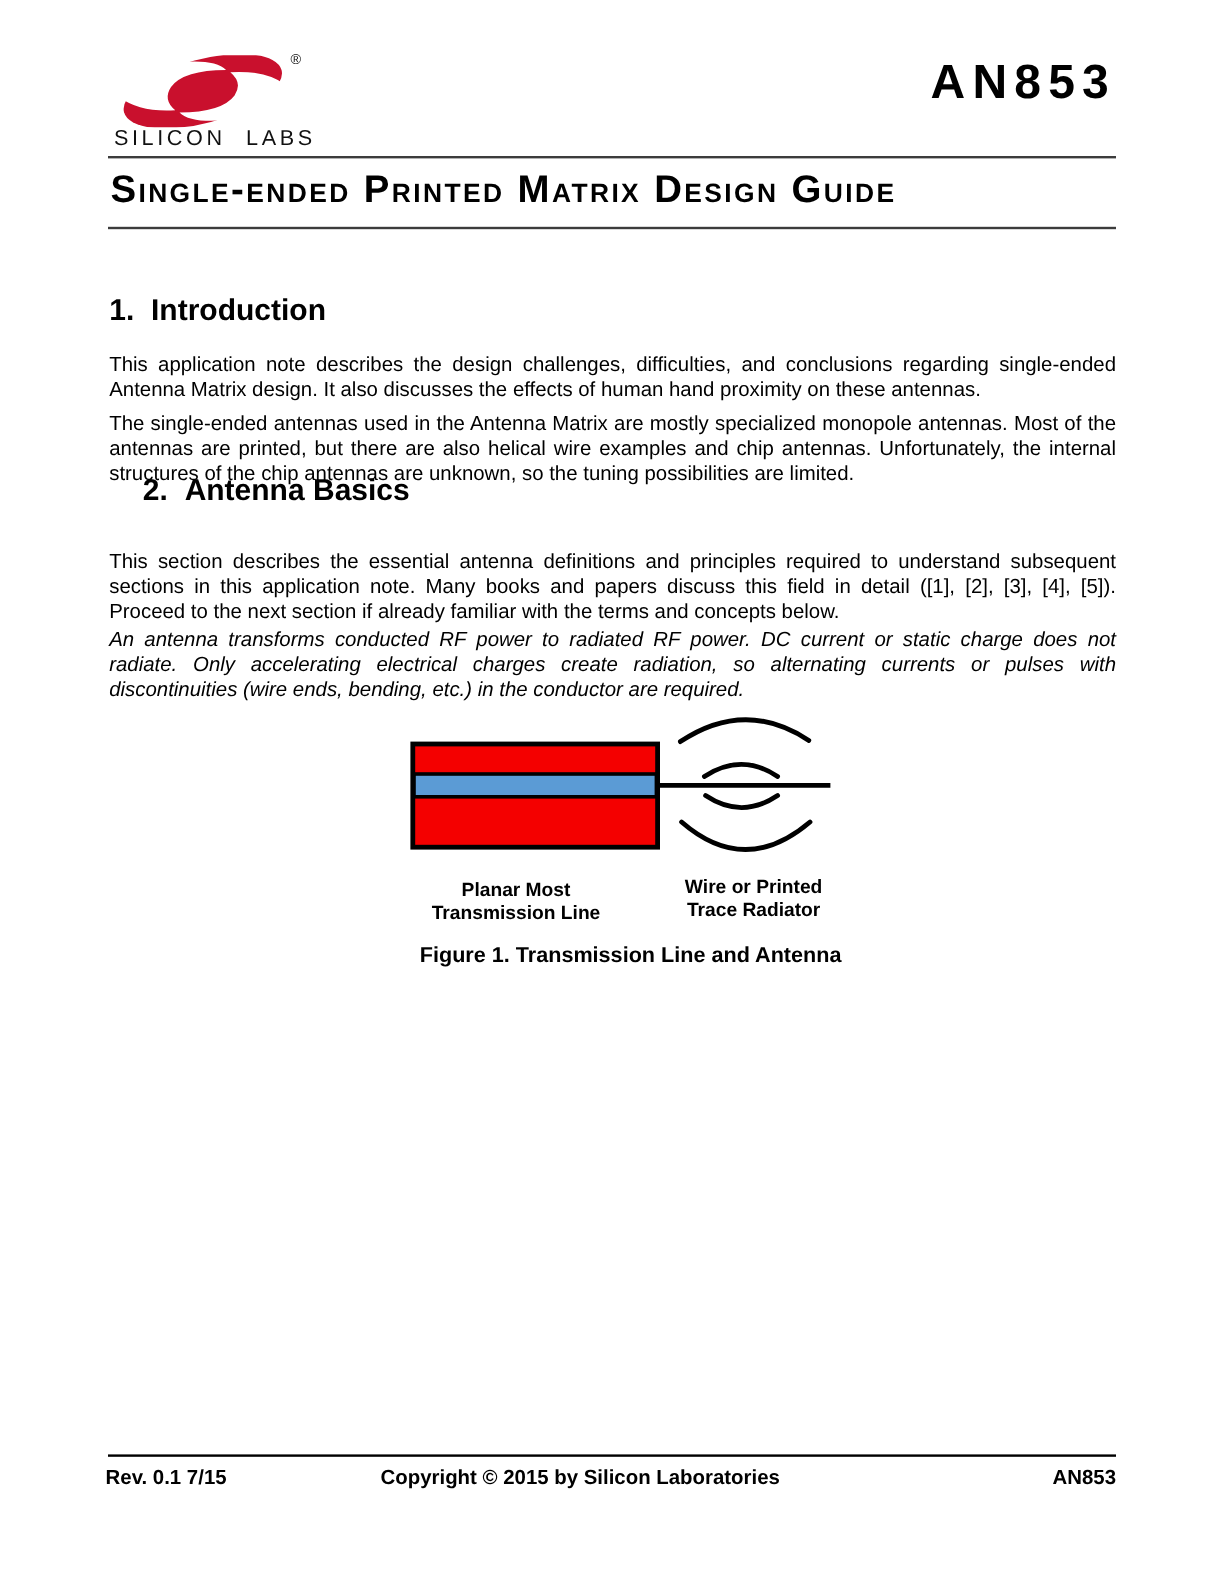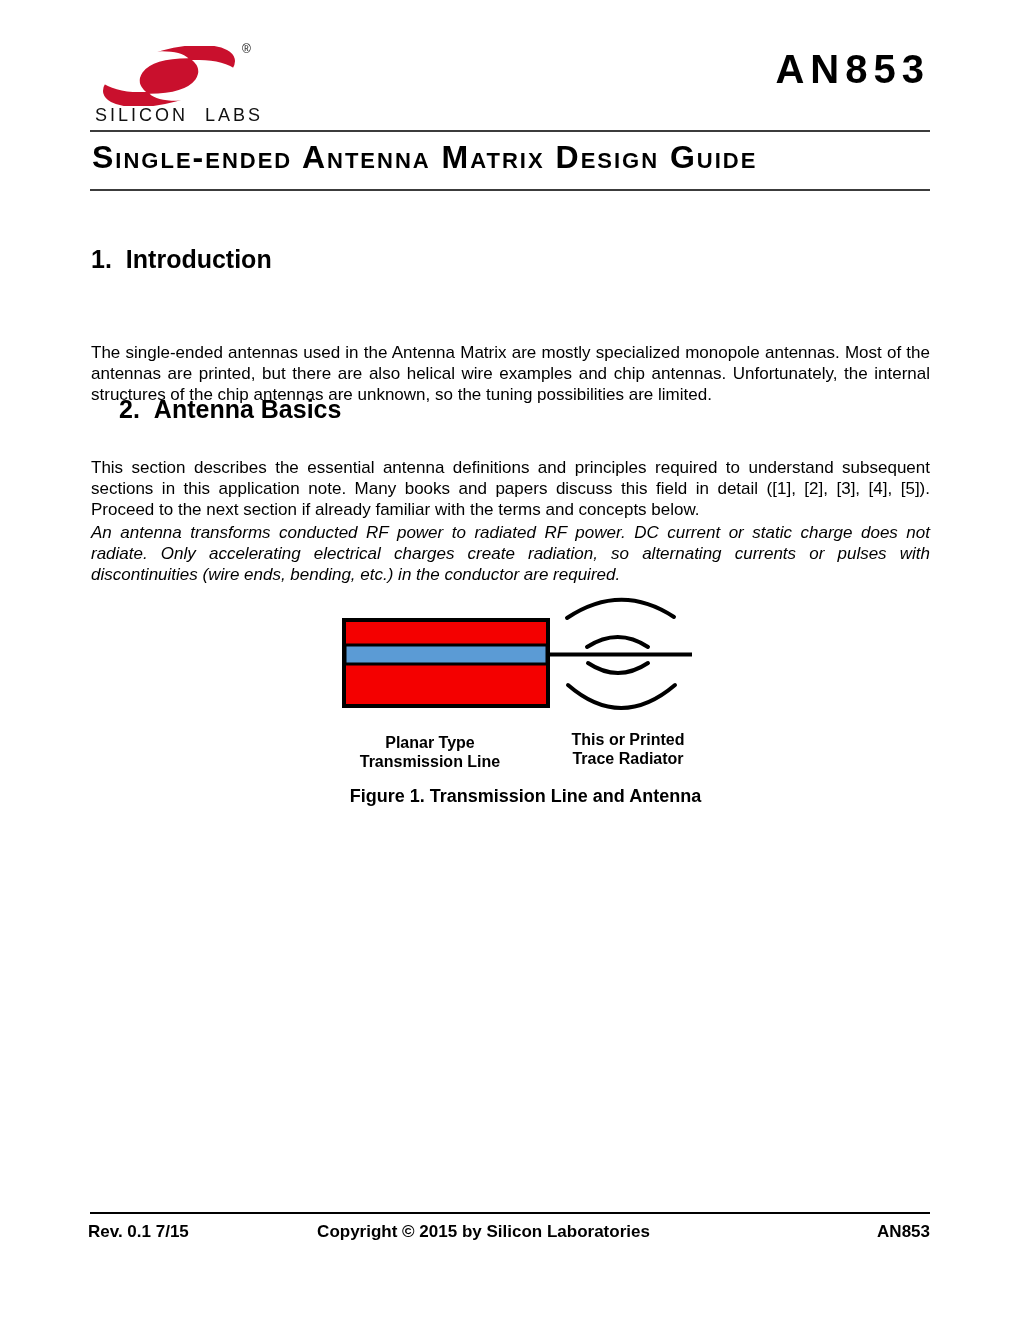--- a/index.html
+++ b/index.html
@@ -86,27 +86,28 @@
     <path d="M 2,40 Q 22,6 72,6 Q 94,6 102,14 Q 62,14 50,30 Q 42,42 54,52 Q 20,54 2,40 Z" fill="#ffffff"></path>
     <path d="M 158,28 Q 138,62 88,62 Q 66,62 58,54 Q 98,54 110,38 Q 118,26 106,16 Q 140,14 158,28 Z" fill="#ffffff"></path>
   </svg>
   <div class="abs reg-mark">®</div>
   <div class="abs brand-text">SILICON LABS</div>
 
   <div class="abs doc-num">AN853</div>
 
   <div class="abs rule rule-1"></div>
 
-  <div class="abs doc-title">Single-ended Antenna Matrix Design Guide</div>
+  <div class="abs doc-title">Single-ended Printed Matrix Design Guide</div>
 
   <div class="abs rule rule-2"></div>
 
   <div class="abs sec-heading h-intro">
     <span class="num">1.</span><span>Introduction</span>
   </div>
+  <p class="abs para p-1">This application note describes the design challenges, difficulties, and conclusions regarding single-ended Antenna Matrix design. It also discusses the effects of human hand proximity on these antennas.</p>
   <p class="abs para p-2">The single-ended antennas used in the Antenna Matrix are mostly specialized monopole antennas. Most of the antennas are printed, but there are also helical wire examples and chip antennas. Unfortunately, the internal structures of the chip antennas are unknown, so the tuning possibilities are limited.</p>
 
   <div class="abs sec-heading h-basics">
     <span class="num">2.</span><span>Antenna Basics</span>
   </div>
   <p class="abs para p-3">This section describes the essential antenna definitions and principles required to understand subsequent sections in this application note. Many books and papers discuss this field in detail ([1], [2], [3], [4], [5]). Proceed to the next section if already familiar with the terms and concepts below.</p>
   <p class="abs para p-4">An antenna transforms conducted RF power to radiated RF power. DC current or static charge does not radiate. Only accelerating electrical charges create radiation, so alternating currents or pulses with discontinuities (wire ends, bending, etc.) in the conductor are required.</p>
 
   <div class="abs fig-wrap">
     <svg width="366" height="126" viewBox="0 0 366 126">
@@ -120,25 +121,25 @@
       <g stroke="#000000" stroke-width="4" fill="none" stroke-linecap="round">
         <path d="M 227,28 Q 281,-8 334,27"></path>
         <path d="M 247,57 Q 278,37 308,57"></path>
         <path d="M 248,73 Q 278,93 308,73"></path>
         <path d="M 228,95 Q 281,141 335,95"></path>
       </g>
     </svg>
   </div>
 
   <div class="abs fig-label fig-label-left">
-    <div>Planar Type</div>
+    <div>Planar Most</div>
     <div>Transmission Line</div>
   </div>
   <div class="abs fig-label fig-label-right">
-    <div>This or Printed</div>
+    <div>Wire or Printed</div>
     <div>Trace Radiator</div>
   </div>
 
   <div class="abs fig-caption">Figure 1. Transmission Line and Antenna</div>
 
   <div class="abs footer-rule"></div>
   <div class="abs footer-text footer-left">Rev. 0.1 7/15</div>
   <div class="abs footer-text footer-center">Copyright © 2015 by Silicon Laboratories</div>
   <div class="abs footer-text footer-right">AN853</div>
 

